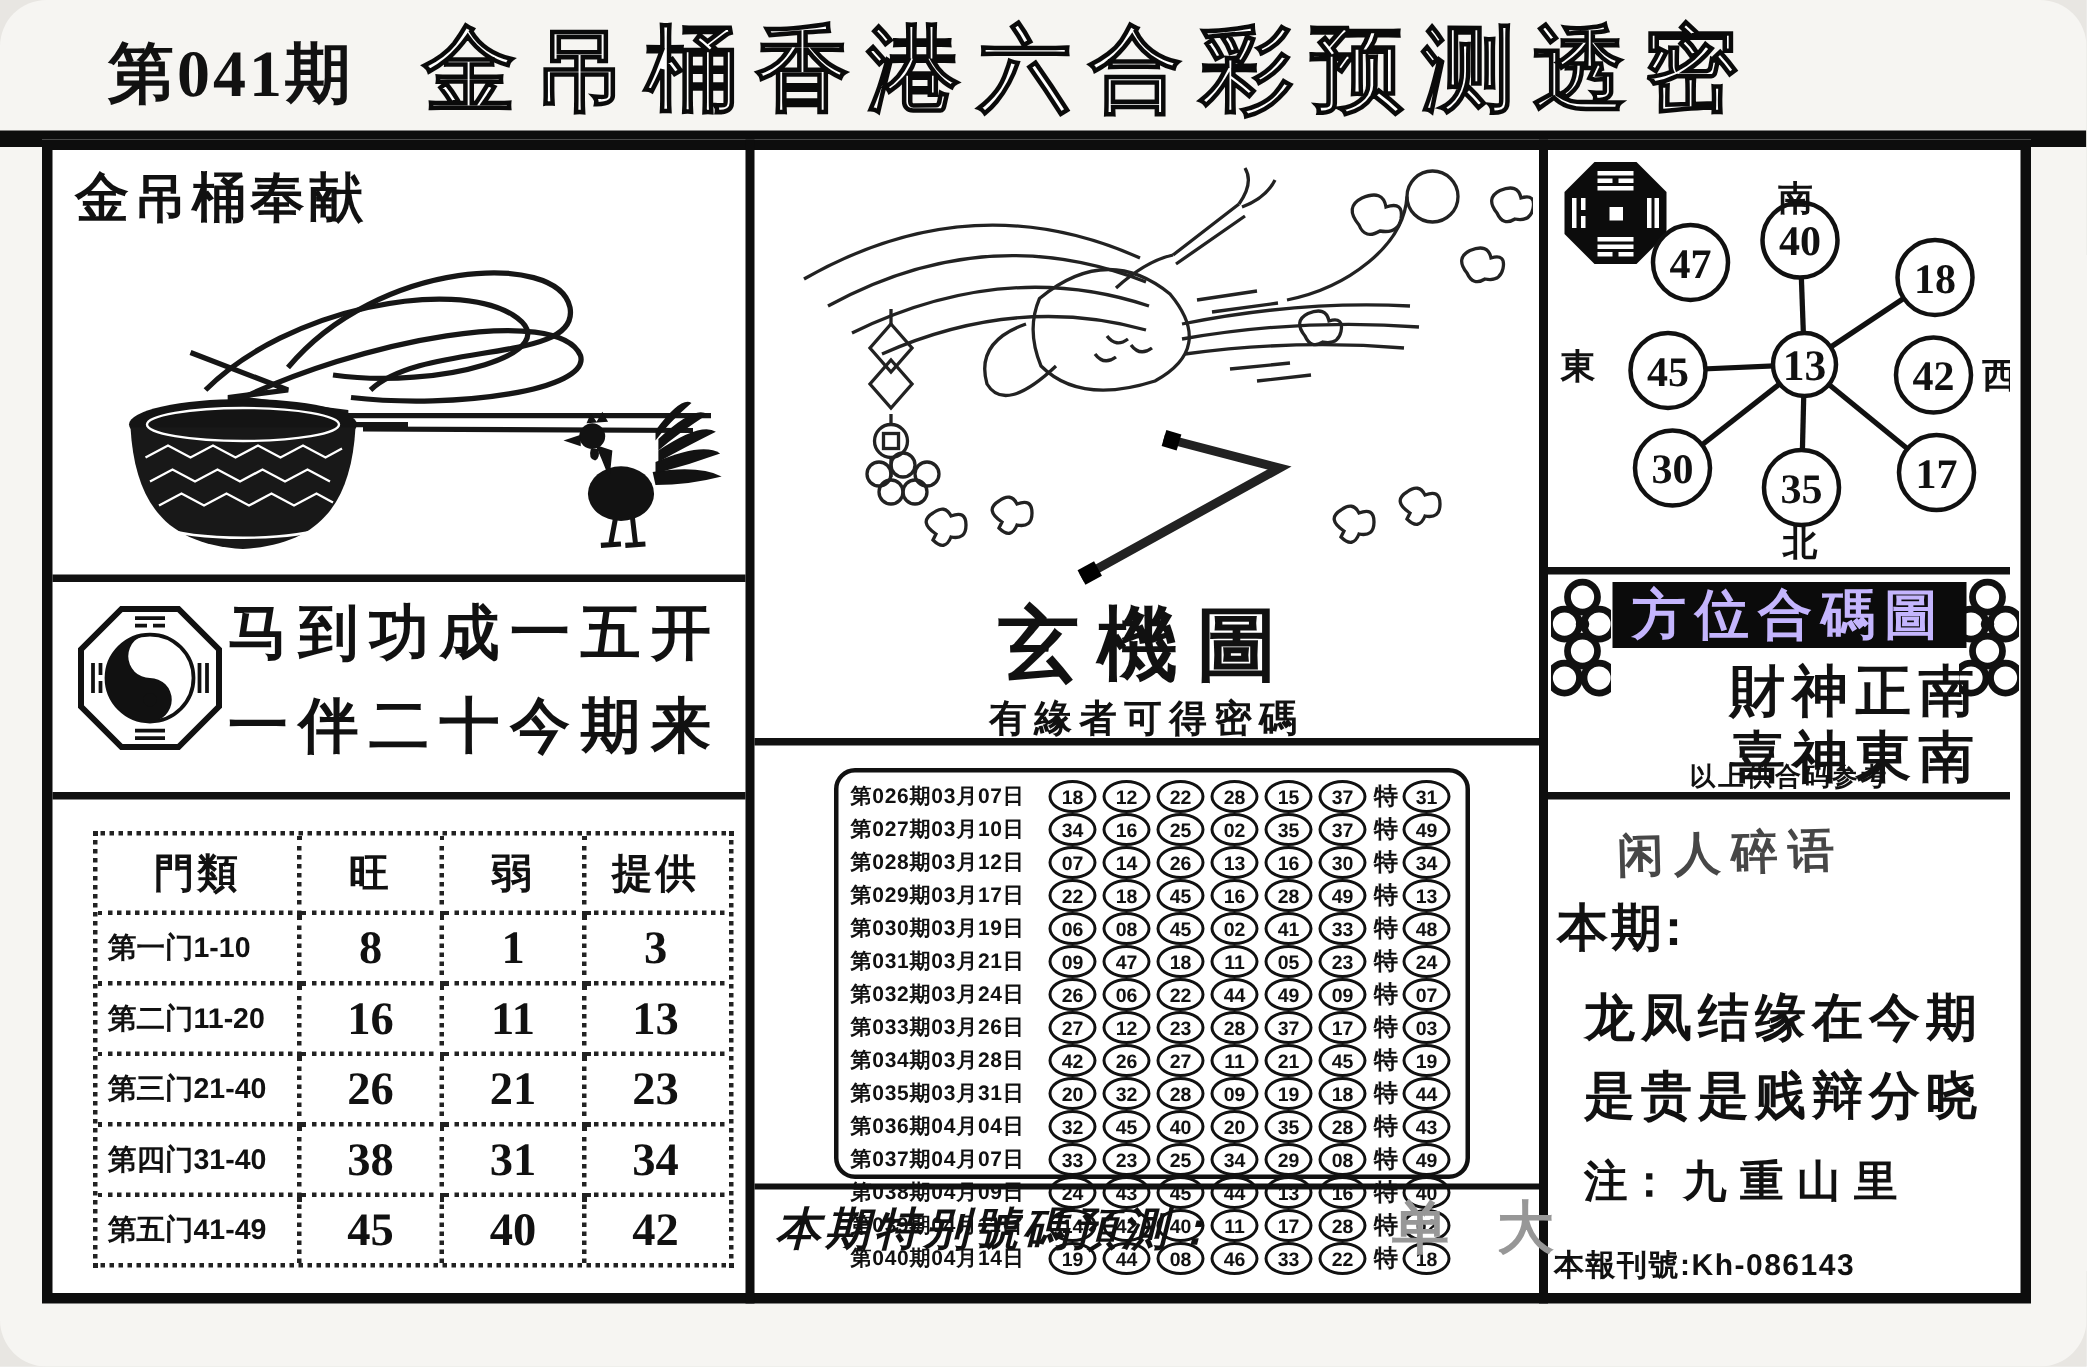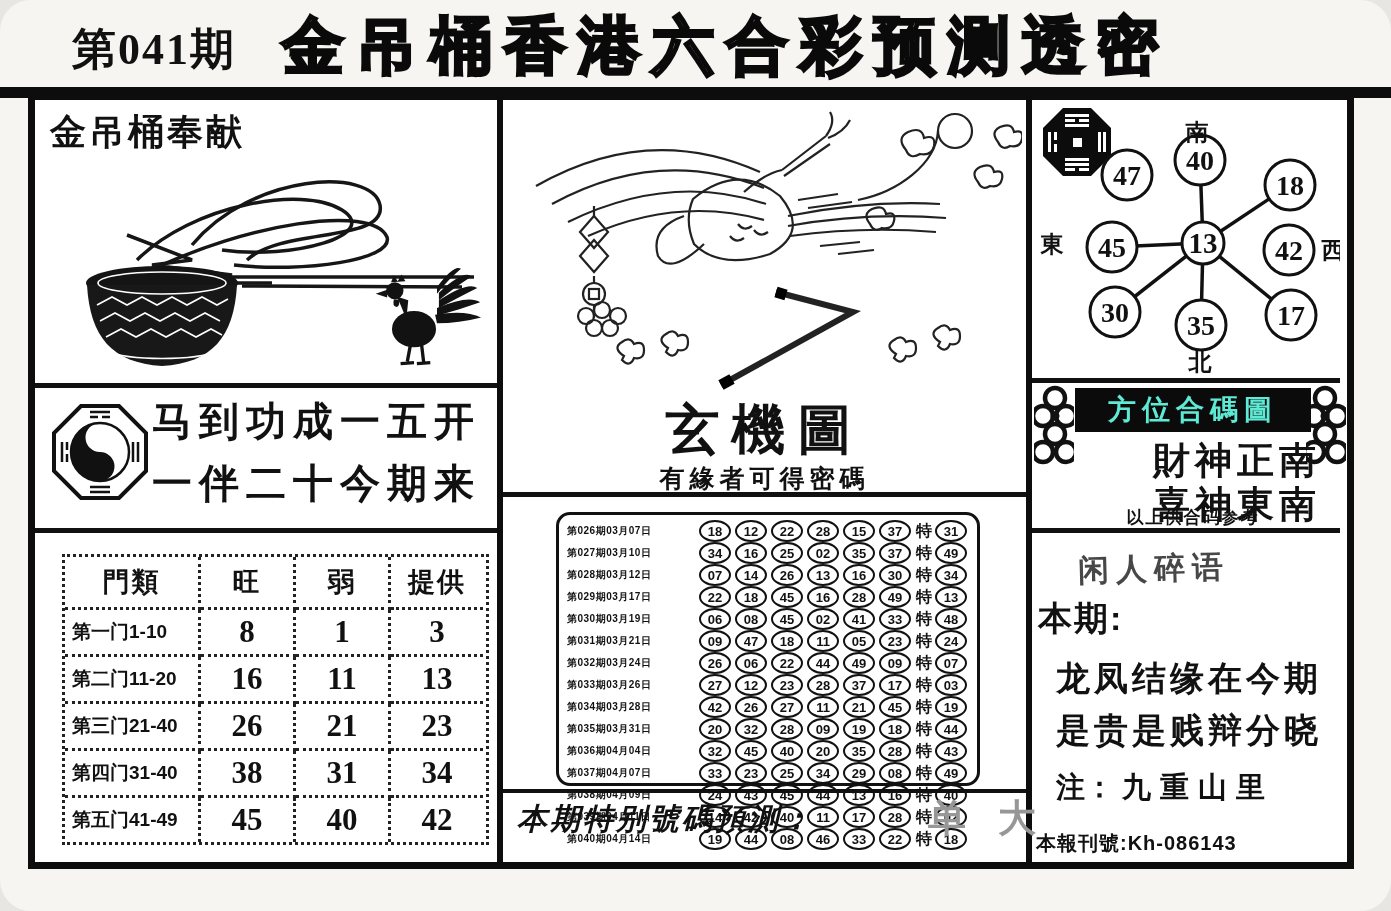--- a/index.html
+++ b/index.html
@@ -2,21 +2,21 @@
 <html><head>
 <meta charset="utf-8">
 <style>
   html,body{margin:0;padding:0;background:#e8e6e2;}
   .page{position:relative;width:1391px;height:911px;background:#f6f5f2;overflow:hidden;
         font-family:"Liberation Sans","DejaVu Sans",sans-serif;color:#111;border-radius:31px;}
   .abs{position:absolute;}
 
   
   .issue{left:72px;top:20px;font-family:"Liberation Serif",serif;font-size:44px;font-weight:700;letter-spacing:2px;}
-  .main-title{left:282px;top:4px;width:1060px;font-size:62px;font-weight:700;letter-spacing:12px;white-space:nowrap;
+  .main-title{left:282px;top:4px;width:1060px;font-size:62px;font-weight:400;letter-spacing:12px;white-space:nowrap;
               color:#fff;-webkit-text-stroke:3px #0a0a0a;}
   .top-bar{left:0;top:87px;width:1391px;height:11px;background:#0d0d0d;}
 
   
   .frame{left:28px;top:93px;width:1312px;height:762px;border:7px solid #0d0d0d;background:#fff;}
   .vdiv{top:93px;width:6px;height:776px;background:#0d0d0d;}
   .hr{background:#111;}
 
   
   .offer-heading{left:50px;top:108px;font-size:36px;font-weight:900;letter-spacing:3px;}
@@ -29,30 +29,30 @@
   .dhead{height:50px;font-size:27px;font-weight:700;letter-spacing:2px;}
   .dlabel{height:44px;font-size:19px;font-weight:700;justify-content:flex-start;padding-left:7px;}
   .dval{height:44px;font-family:"Liberation Serif",serif;font-size:31px;font-weight:700;}
 
   
   .caption{left:503px;top:394px;width:523px;text-align:center;font-size:54px;font-weight:900;letter-spacing:12px;}
   .subcaption{left:503px;top:462px;width:523px;text-align:center;font-size:25px;font-weight:700;letter-spacing:5px;}
   .history-box{left:556px;top:512px;width:424px;height:274px;border:3px solid #111;border-radius:14px;background:#fff;
                display:flex;flex-direction:column;justify-content:space-around;padding:5px 8px;box-sizing:border-box;}
   .hrow{display:flex;align-items:center;gap:2px;}
-  .hlabel{width:140px;font-size:10px;font-weight:700;letter-spacing:.5px;white-space:nowrap;}
+  .hlabel{width:140px;font-size:14px;font-weight:700;letter-spacing:.5px;white-space:nowrap;}
   .oval{width:28px;height:18px;border:2px solid #111;border-radius:50%;display:inline-flex;align-items:center;
         justify-content:center;font-size:13px;font-weight:700;flex:none;margin-right:2px;}
   .te{font-size:16px;font-weight:800;margin:0 1px;}
   .pred-label{left:517px;top:799px;font-size:30px;font-weight:800;letter-spacing:3px;font-style:italic;}
   .pred-val{top:793px;font-size:38px;font-weight:700;color:#979797;}
 
   
-  .banner{left:1075px;top:388px;width:236px;height:44px;background:#0b0b0b;color:#5eead4;display:flex;align-items:center;
-          justify-content:center;font-size:28px;font-weight:700;letter-spacing:6px;}
+  .banner{left:1075px;top:388px;width:236px;height:44px;background:#0b0b0b;color:#c4b5fd;display:flex;align-items:center;
+          justify-content:center;font-size:36px;font-weight:700;letter-spacing:6px;}
   .fw-line{left:1032px;width:322px;text-align:center;font-family:"Liberation Serif",serif;font-size:37px;font-weight:700;letter-spacing:5px;padding-left:44px;}
   .fw-note{left:1032px;top:506px;width:322px;text-align:center;font-size:17px;font-weight:700;letter-spacing:2px;}
   .idle-heading{left:1078px;top:548px;font-size:31px;font-weight:700;letter-spacing:7px;color:#474747;transform:rotate(-1.5deg);}
   .benqi{left:1038px;top:596px;font-size:34px;font-weight:900;letter-spacing:2px;}
   .r-line{left:1056px;font-family:"Liberation Serif",serif;font-size:34px;font-weight:700;letter-spacing:4px;white-space:nowrap;}
   .note-row{left:1056px;top:768px;font-size:29px;font-weight:900;}
   .note-val{font-family:"Liberation Serif",serif;font-weight:700;letter-spacing:9px;}
   .footer{left:1036px;top:830px;font-size:20px;font-weight:800;letter-spacing:1px;}
 
   svg text{font-family:"Liberation Serif","DejaVu Serif",serif;}

